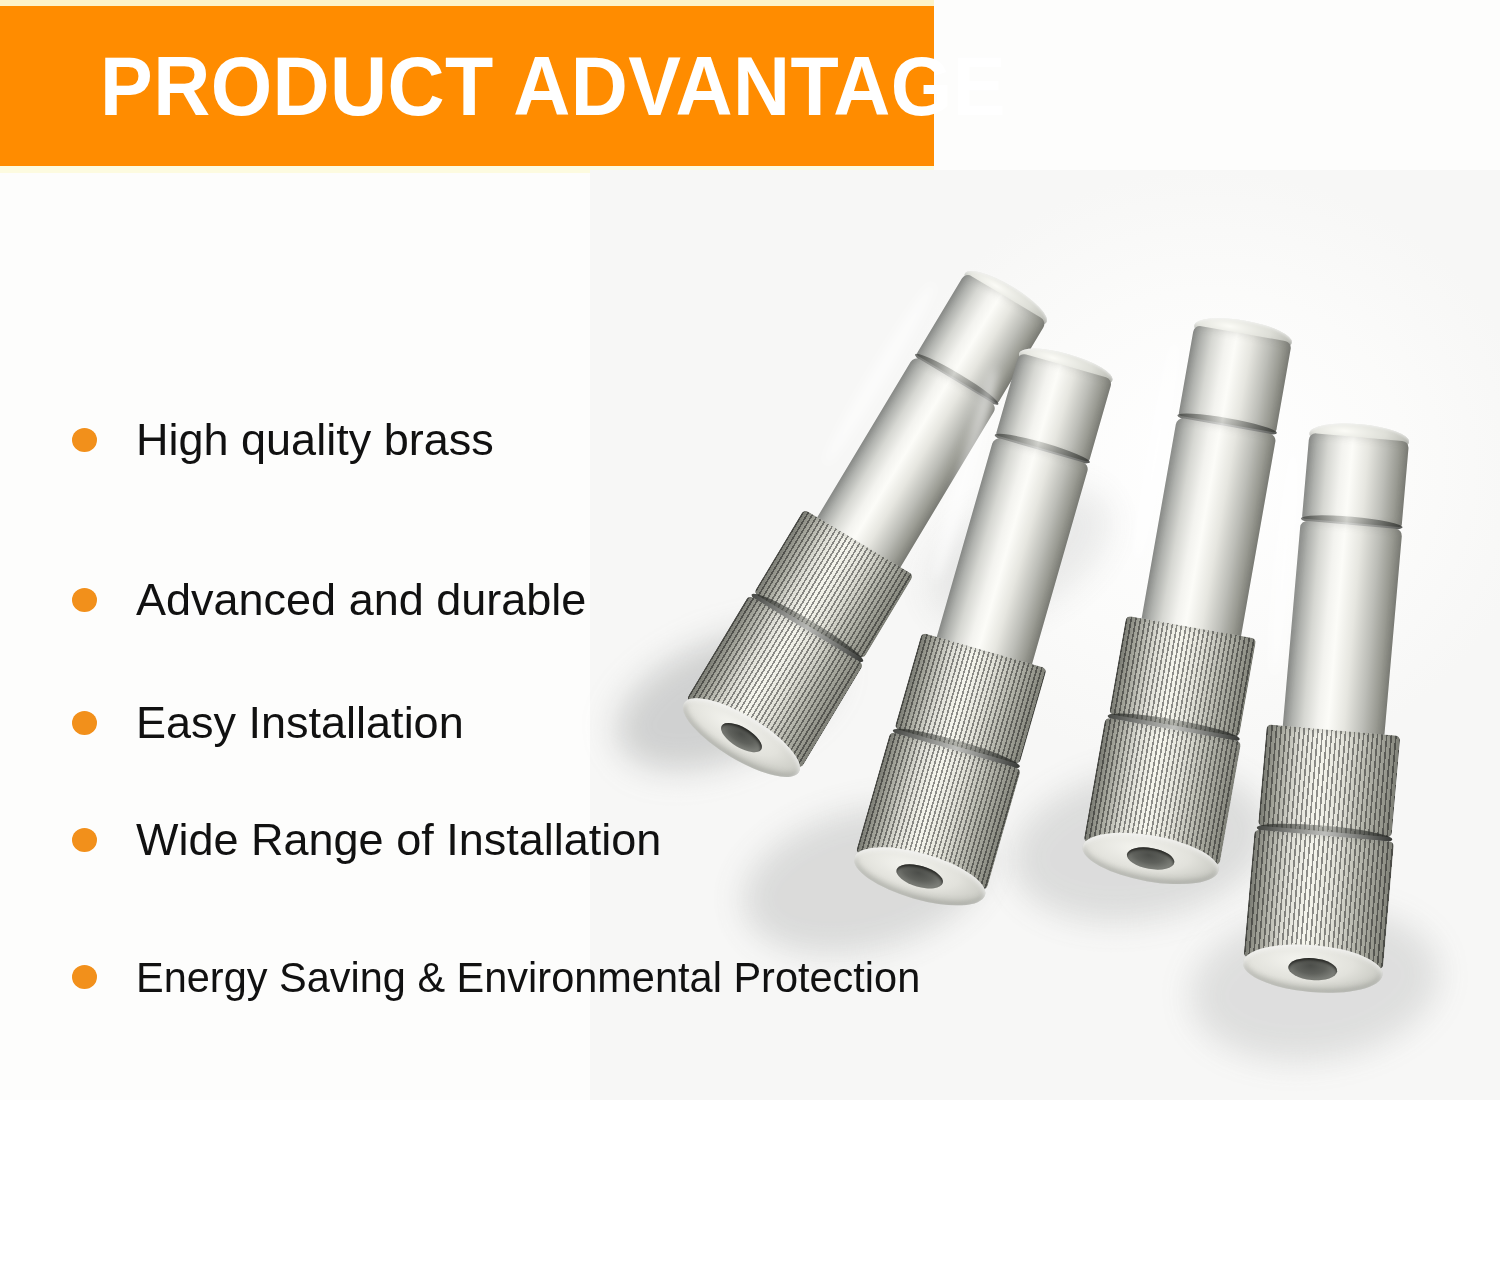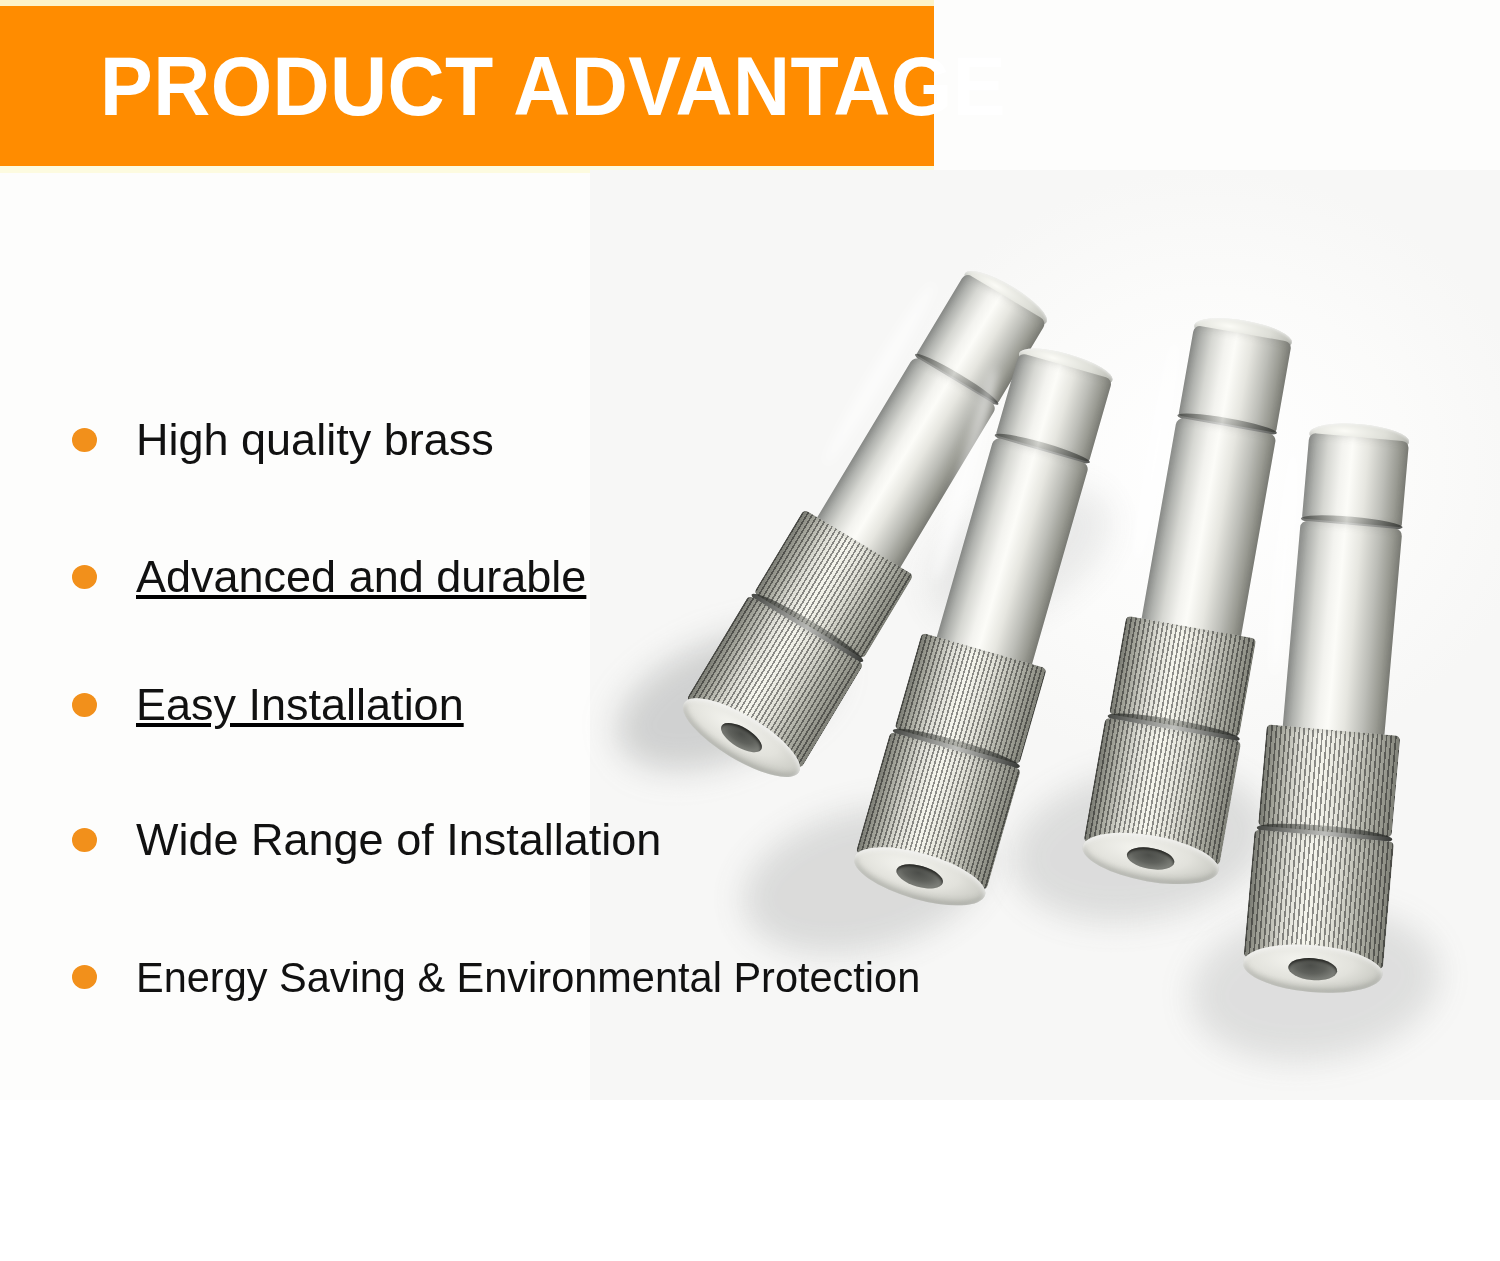--- a/index.html
+++ b/index.html
@@ -87,22 +87,22 @@
   .feature-label {
     margin-left: 39px;
     font-family: "Liberation Sans", sans-serif;
     font-size: 45px;
     font-weight: 400;
     color: #111111;
     line-height: 52px;
     white-space: nowrap;
   }
   .feature-row.r0 { top: 412px; }
-  .feature-row.r1 { top: 549px; text-decoration: underline; }
-  .feature-row.r2 { top: 677px; text-decoration: underline; }
+  .feature-row.r1 { top: 572px; }
+  .feature-row.r2 { top: 695px; }
   .feature-row.r3 { top: 812px; }
   .feature-row.r4 { top: 949px; }
   .feature-row.r4 .feature-label {
     font-size: 43px;
     transform: scaleX(0.965);
     transform-origin: left center;
   }
 
   
   .photo {

